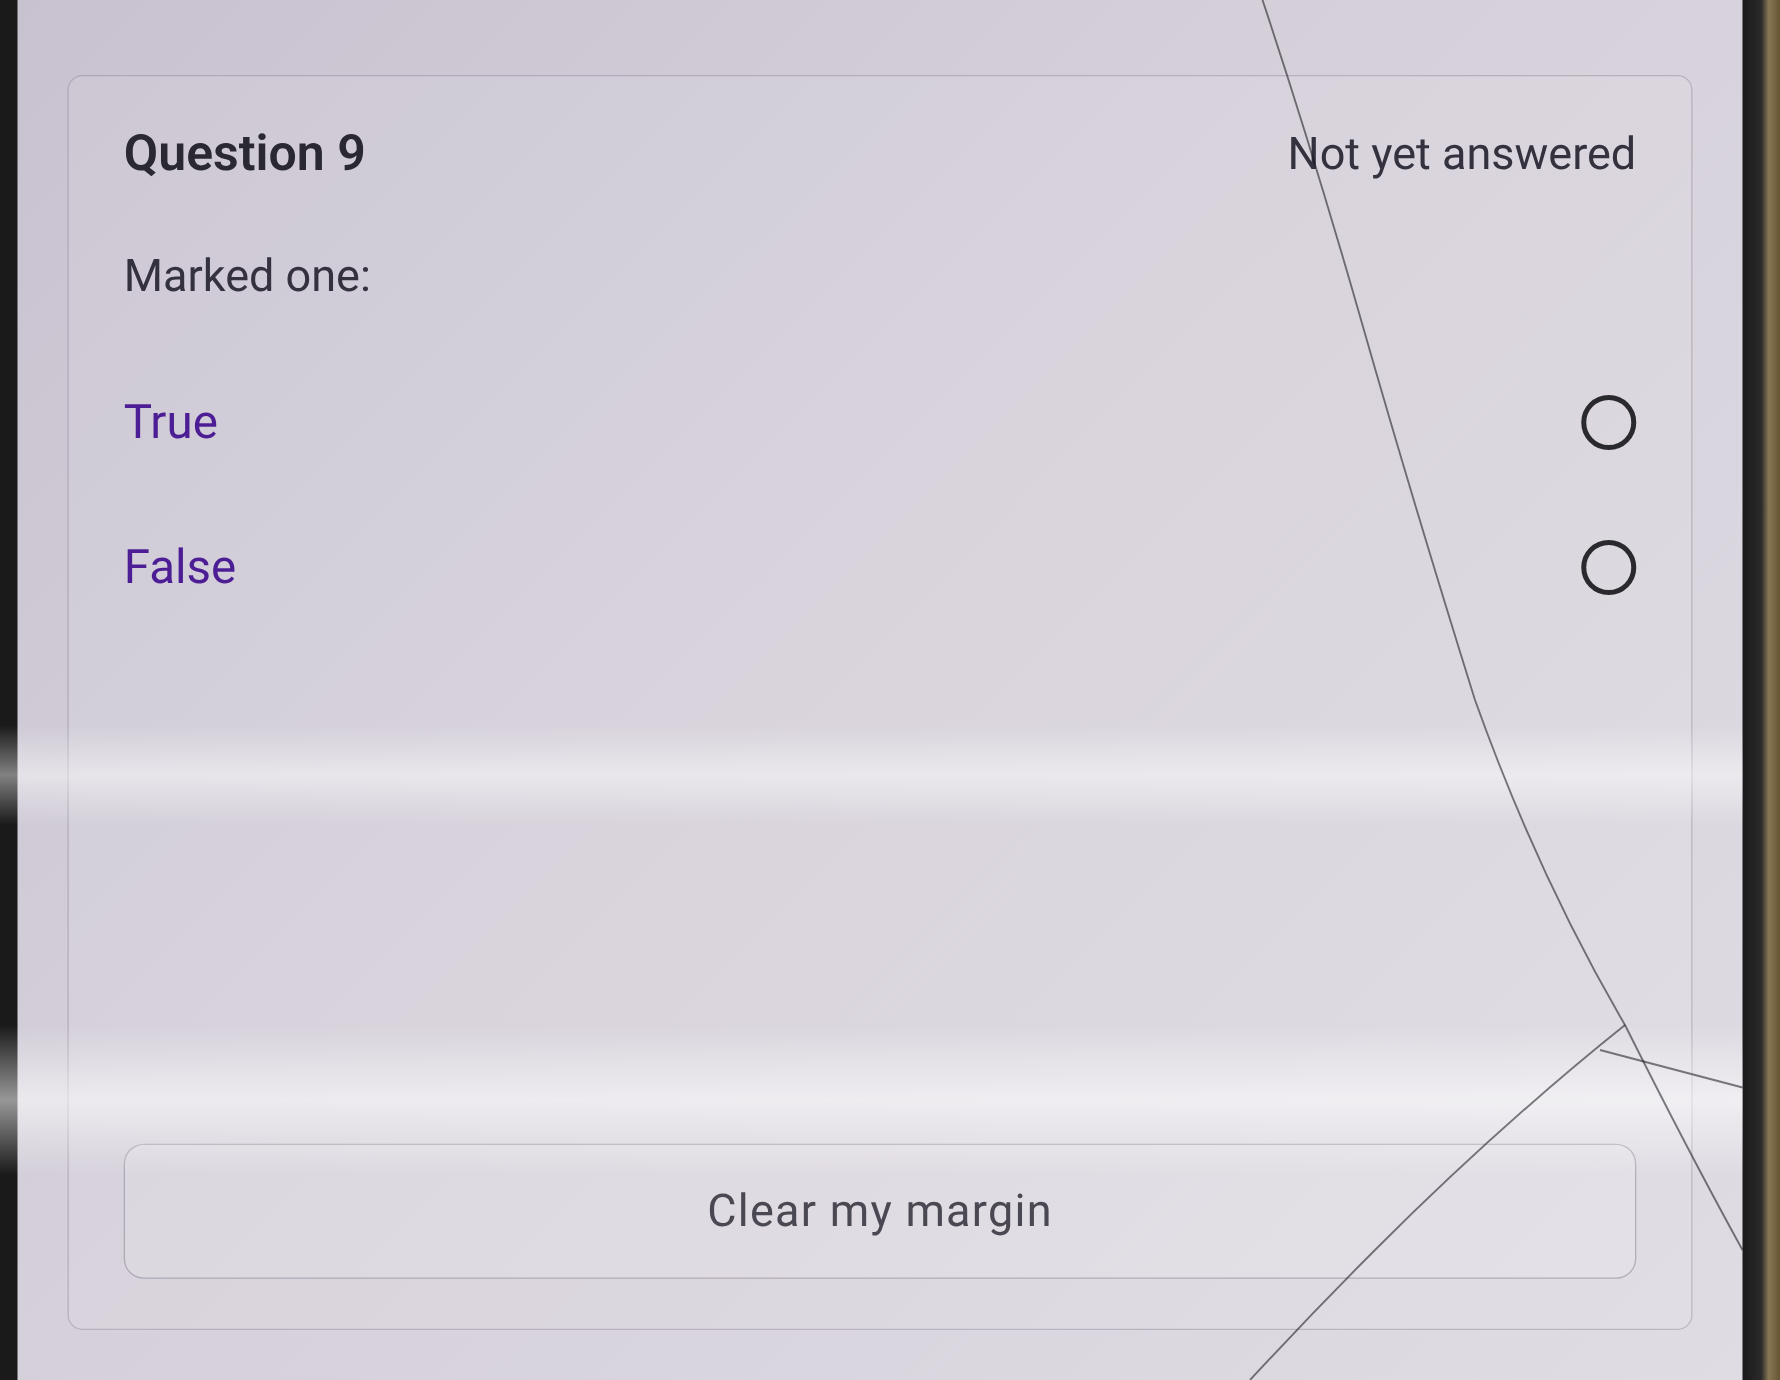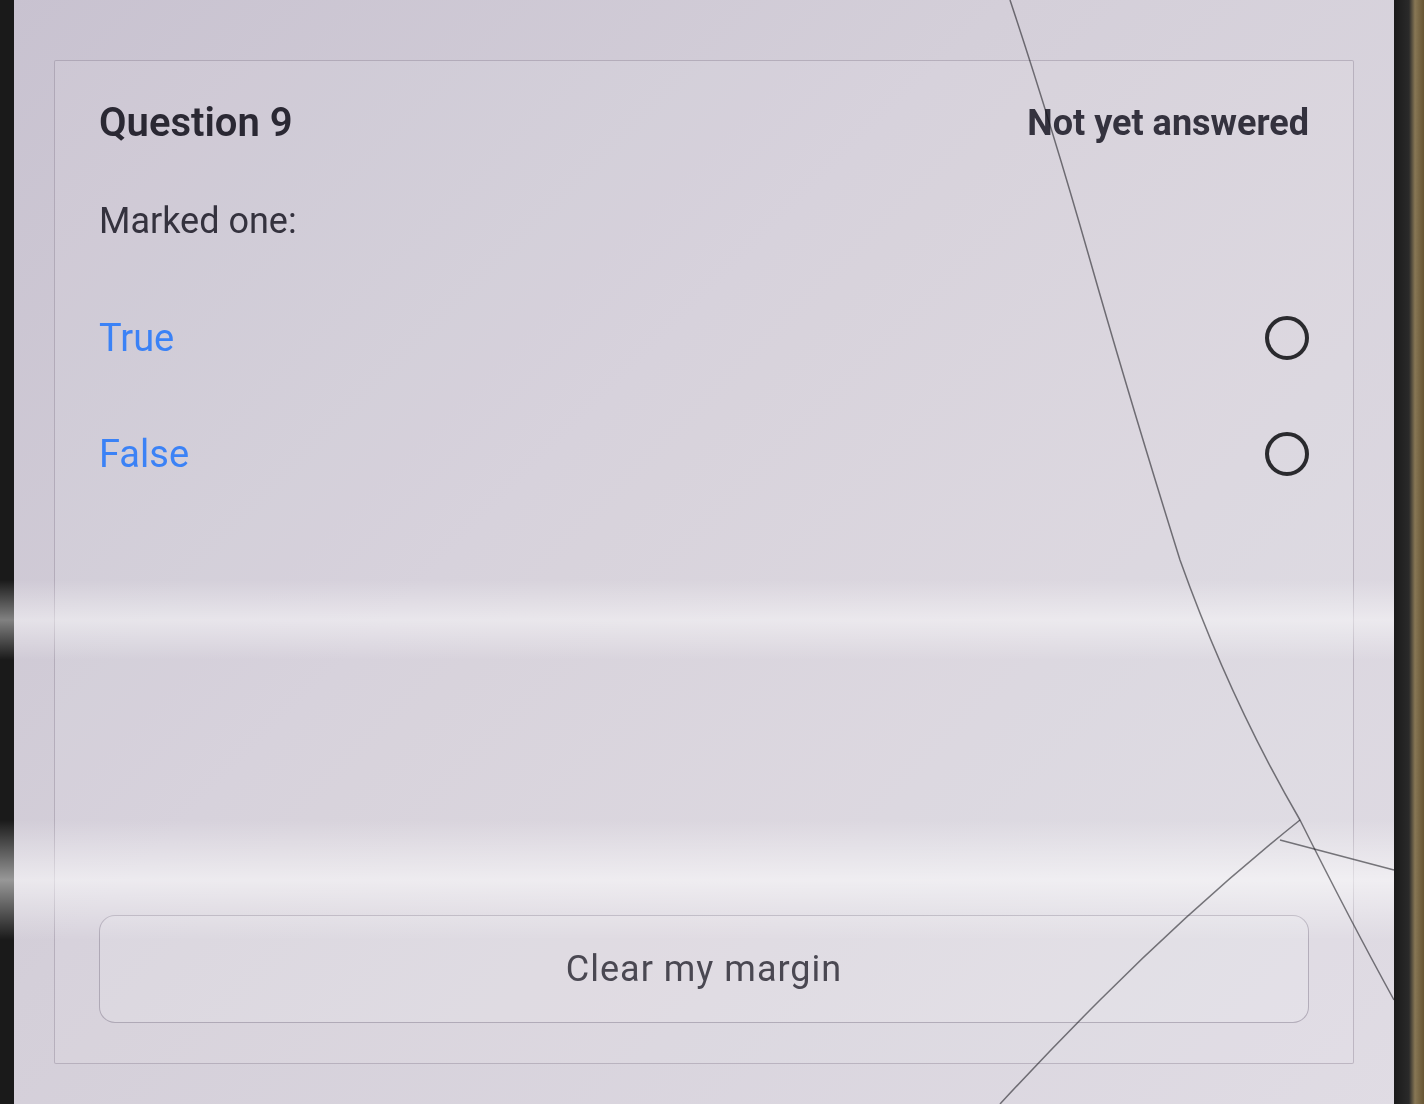--- a/index.html
+++ b/index.html
@@ -35,21 +35,21 @@
     position: absolute;
     left: 14px;
     right: 30px;
     top: 0;
     bottom: 0;
     padding: 60px 40px 40px 40px;
   }
   .question-card {
     background: rgba(255,255,255,0.08);
     border: 1px solid rgba(120,110,130,0.35);
-    border-radius: 2px;
+    border-radius: 12px;
     padding: 0;
     height: 100%;
     display: flex;
     flex-direction: column;
   }
   .card-header {
     display: flex;
     justify-content: space-between;
     align-items: flex-start;
     padding: 38px 44px 28px 44px;
@@ -57,21 +57,20 @@
   .question-title {
     font-size: 40px;
     font-weight: 600;
     color: #2a2833;
   }
   .status-block {
     text-align: left;
     font-size: 36px;
     color: #34323e;
     line-height: 1.35;
-    font-weight: bold;
   }
   .question-body {
     padding: 24px 44px 8px 44px;
   }
   .question-text {
     font-size: 36px;
     color: #2e2c38;
     line-height: 1.45;
     margin-bottom: 18px;
   }
@@ -85,21 +84,21 @@
     flex: 1;
   }
   .option-row {
     display: flex;
     justify-content: space-between;
     align-items: center;
     padding: 36px 0;
   }
   .option-label {
     font-size: 38px;
-    color: #3b82f6;
+    color: #4c1d95;
   }
   .radio-circle {
     width: 44px;
     height: 44px;
     border: 4px solid #2a2a2e;
     border-radius: 50%;
     background: transparent;
     cursor: pointer;
     flex-shrink: 0;
   }

